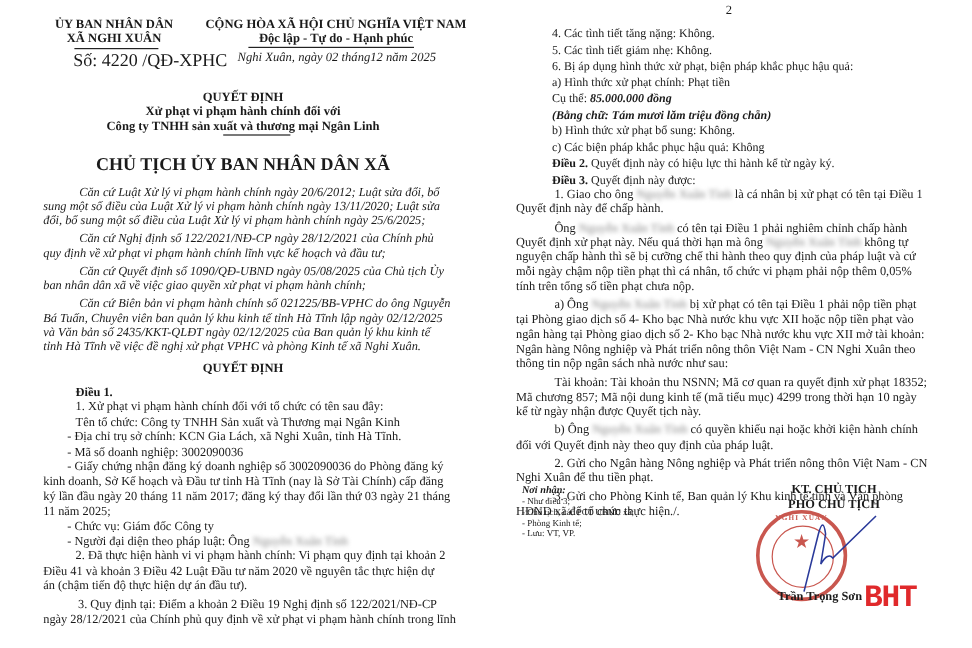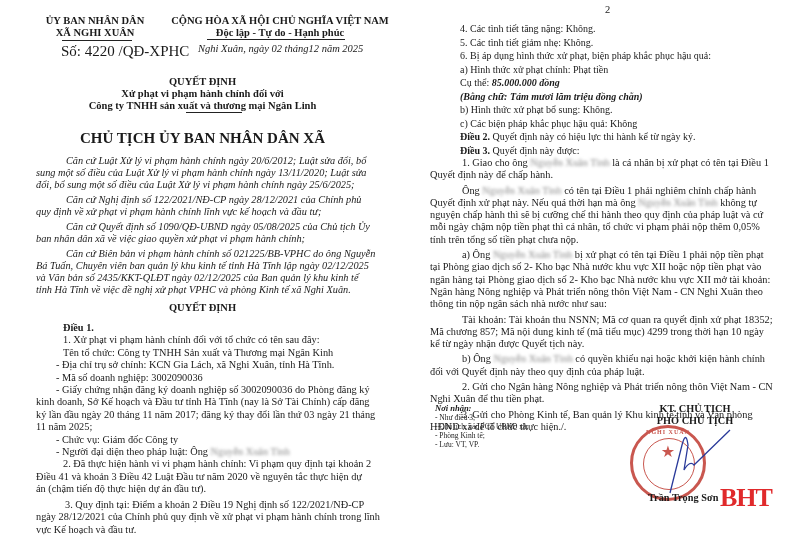--- a/index.html
+++ b/index.html
@@ -13,21 +13,21 @@
   .i { font-style:italic; }
   .c { text-align:center; }
   .blur { filter:blur(1.6px); color:#8a8a8a; }
   .hr { position:absolute; height:1px; background:#222; }
   .stamp { position:absolute; left:630px; top:425px; width:76px; height:76px; border-radius:50%;
            border:3px solid #c9574f; box-sizing:border-box; }
   .stamp .inner { position:absolute; left:10px; top:10px; width:50px; height:50px; border-radius:50%;
                   border:1.5px solid #c9574f; }
   .stamp .star { position:absolute; left:0; right:0; top:14px; text-align:center; color:#c9574f; font-size:16px; }
   .stamp .txt { position:absolute; left:0; right:0; top:1px; text-align:center; color:#c9574f; font-size:6px; font-weight:bold; letter-spacing:1px; }
-  .logo { position:absolute; left:720px; top:485px; font-family:Liberation Serif, serif; font-weight:bold;
+  .logo { position:absolute; left:720px; top:485px; font-family:Liberation Mono, monospace; font-weight:bold;
           font-size:26px; color:#e0292b; letter-spacing:-1px; line-height:26px; }
 </style>
 </head>
 <body>
 
 <div class="page" id="p1">
   <div class="abs b c" style="left:40px;top:15px;width:110px;font-size:10.5px;line-height:12px;">
     <div>ỦY BAN NHÂN DÂN</div>
     <div>XÃ NGHI XUÂN</div>
   </div>
@@ -76,21 +76,20 @@
     <div>kinh doanh, Sở Kế hoạch và Đầu tư tỉnh Hà Tĩnh (nay là Sở Tài Chính) cấp đăng</div>
     <div>ký lần đầu ngày 20 tháng 11 năm 2017; đăng ký thay đổi lần thứ 03 ngày 21 tháng</div>
     <div>11 năm 2025;</div>
     <div style="padding-left:20px">- Chức vụ: Giám đốc Công ty</div>
     <div style="padding-left:20px"><span>- Người đại diện theo pháp luật: Ông</span> <span class="blur">Nguyễn Xuân Tình</span></div>
     <div style="padding-left:27px">2. Đã thực hiện hành vi vi phạm hành chính: Vi phạm quy định tại khoản 2</div>
     <div>Điều 41 và khoản 3 Điều 42 Luật Đầu tư năm 2020 về nguyên tắc thực hiện dự</div>
     <div style="margin-bottom:3px">án (chậm tiến độ thực hiện dự án đầu tư).</div>
     <div style="padding-left:29px">3. Quy định tại: Điểm a khoản 2 Điều 19 Nghị định số 122/2021/NĐ-CP</div>
     <div>ngày 28/12/2021 của Chính phủ quy định về xử phạt vi phạm hành chính trong lĩnh</div>
-    <div>vực Kế hoạch và đầu tư.</div>
   </div>
 </div>
 
 <div class="page" id="p2">
   <div class="abs c" style="left:0;width:405px;top:4px;font-size:10.5px;">2</div>
 
   <div class="abs" style="left:55px;top:22px;width:335px;font-size:10px;line-height:13.5px;">
     <div>4. Các tình tiết tăng nặng: Không.</div>
     <div>5. Các tình tiết giảm nhẹ: Không.</div>
     <div>6. Bị áp dụng hình thức xử phạt, biện pháp khắc phục hậu quả:</div>
@@ -105,21 +104,21 @@
 
   <div class="abs" style="left:25px;top:157px;width:360px;font-size:10.3px;line-height:12.3px;">
     <div style="padding-left:32px"><span>1. Giao cho ông </span><span class="blur">Nguyễn Xuân Tình</span><span> là cá nhân bị xử phạt có tên tại Điều 1</span></div>
     <div style="margin-bottom:3px">Quyết định này để chấp hành.</div>
     <div style="padding-left:32px"><span>Ông </span><span class="blur">Nguyễn Xuân Tình</span><span> có tên tại Điều 1 phải nghiêm chỉnh chấp hành</span></div>
     <div><span>Quyết định xử phạt này. Nếu quá thời hạn mà ông </span><span class="blur">Nguyễn Xuân Tình</span><span> không tự</span></div>
     <div>nguyện chấp hành thì sẽ bị cưỡng chế thi hành theo quy định của pháp luật và cứ</div>
     <div>mỗi ngày chậm nộp tiền phạt thì cá nhân, tổ chức vi phạm phải nộp thêm 0,05%</div>
     <div style="margin-bottom:3px">tính trên tổng số tiền phạt chưa nộp.</div>
     <div style="padding-left:32px"><span>a) Ông </span><span class="blur">Nguyễn Xuân Tình</span><span> bị xử phạt có tên tại Điều 1 phải nộp tiền phạt</span></div>
-    <div>tại Phòng giao dịch số 2- Kho bạc Nhà nước khu vực XII hoặc nộp tiền phạt vào</div>
+    <div>tại Phòng giao dịch số 4- Kho bạc Nhà nước khu vực XII hoặc nộp tiền phạt vào</div>
     <div>ngân hàng tại Phòng giao dịch số 2- Kho bạc Nhà nước khu vực XII  mở tài khoản:</div>
     <div>Ngân hàng Nông nghiệp và Phát triển nông thôn Việt Nam - CN Nghi Xuân theo</div>
     <div style="margin-bottom:3px">thông tin nộp ngân sách nhà nước như sau:</div>
     <div style="padding-left:32px">Tài khoản: Tài khoản thu NSNN; Mã cơ quan ra quyết định xử phạt 18352;</div>
     <div>Mã chương 857; Mã nội dung kinh tế (mã tiểu mục) 4299 trong thời hạn 10 ngày</div>
     <div style="margin-bottom:3px">kể từ ngày nhận được Quyết tịch này.</div>
     <div style="padding-left:32px"><span>b) Ông </span><span class="blur">Nguyễn Xuân Tình</span><span> có quyền khiếu nại hoặc khởi kiện hành chính</span></div>
     <div style="margin-bottom:3px">đối với Quyết định này theo quy định của pháp luật.</div>
     <div style="padding-left:32px">2. Gửi cho Ngân hàng Nông nghiệp và Phát triển nông thôn Việt Nam - CN</div>
     <div style="margin-bottom:3px">Nghi Xuân để thu tiền phạt.</div>

